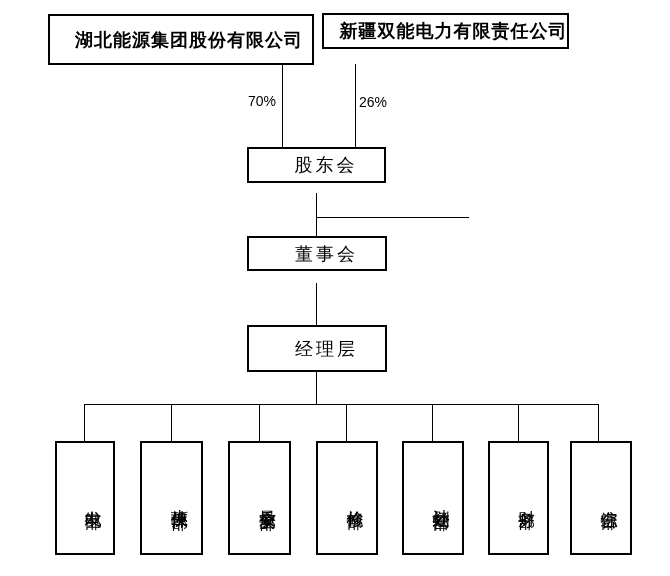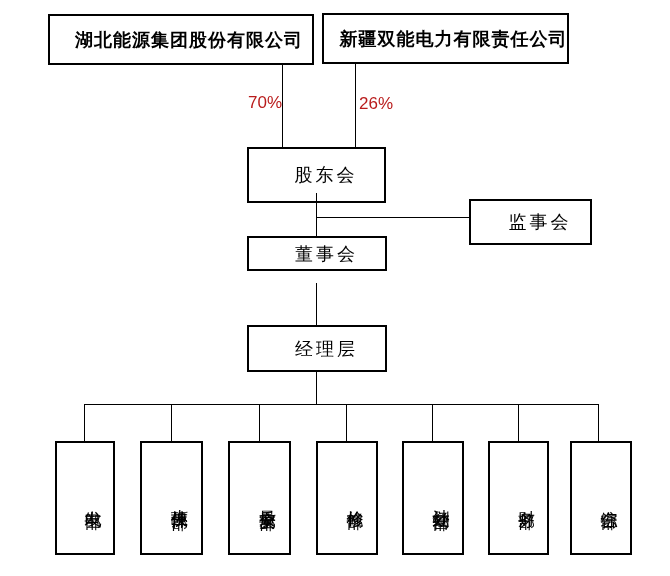--- a/index.html
+++ b/index.html
@@ -51,28 +51,28 @@
   }
   .vline, .hline {
     position: absolute;
     background: #000000;
   }
   .vline { width: 1px; }
   .hline { height: 1px; }
   .pct-label {
     position: absolute;
     font-family: "Liberation Sans", "DejaVu Sans", sans-serif;
-    font-size: 17px;
-    color: #b91c1c;
+    font-size: 14px;
+    color: #000000;
     white-space: nowrap;
   }
   
   #parent1 { left: 48px;  top: 14px;  width: 266px; height: 51px; }
-  #parent2 { left: 322px; top: 13px;  width: 247px; height: 51px; }
-  #shareholders { left: 247px; top: 147px; width: 139px; height: 56px; }
+  #parent2 { left: 322px; top: 13px;  width: 247px; height: 36px; }
+  #shareholders { left: 247px; top: 147px; width: 139px; height: 36px; }
   #supervisors  { left: 469px; top: 199px; width: 123px; height: 46px; }
   #board        { left: 247px; top: 236px; width: 140px; height: 35px; }
   #management   { left: 247px; top: 325px; width: 140px; height: 47px; }
 
   #line-parent1-drop { left: 282px; top: 65px;  height: 82px; }
   #line-parent2-drop { left: 355px; top: 64px;  height: 83px; }
   #pct70 { left: 248px; top: 93px; }
   #pct30 { left: 359px; top: 94px; }
   #line-sh-board   { left: 316px; top: 193px; height: 43px; }
   #line-supervisor { left: 316px; top: 217px; width: 153px; }
@@ -115,23 +115,20 @@
   <span class="pct-label" id="pct70">70%</span>
   <span class="pct-label" id="pct30">26%</span>
 
   <div class="box mid-box" id="shareholders">
     <span>股东会</span>
   </div>
 
   <div class="vline" id="line-sh-board"></div>
   <div class="hline" id="line-supervisor"></div>
 
-  <div class="box mid-box" id="supervisors">
-    <span>监事会</span>
-  </div>
 
   <div class="box mid-box" id="board">
     <span>董事会</span>
   </div>
 
   <div class="vline" id="line-board-mgmt"></div>
 
   <div class="box mid-box" id="management">
     <span>经理层</span>
   </div>

